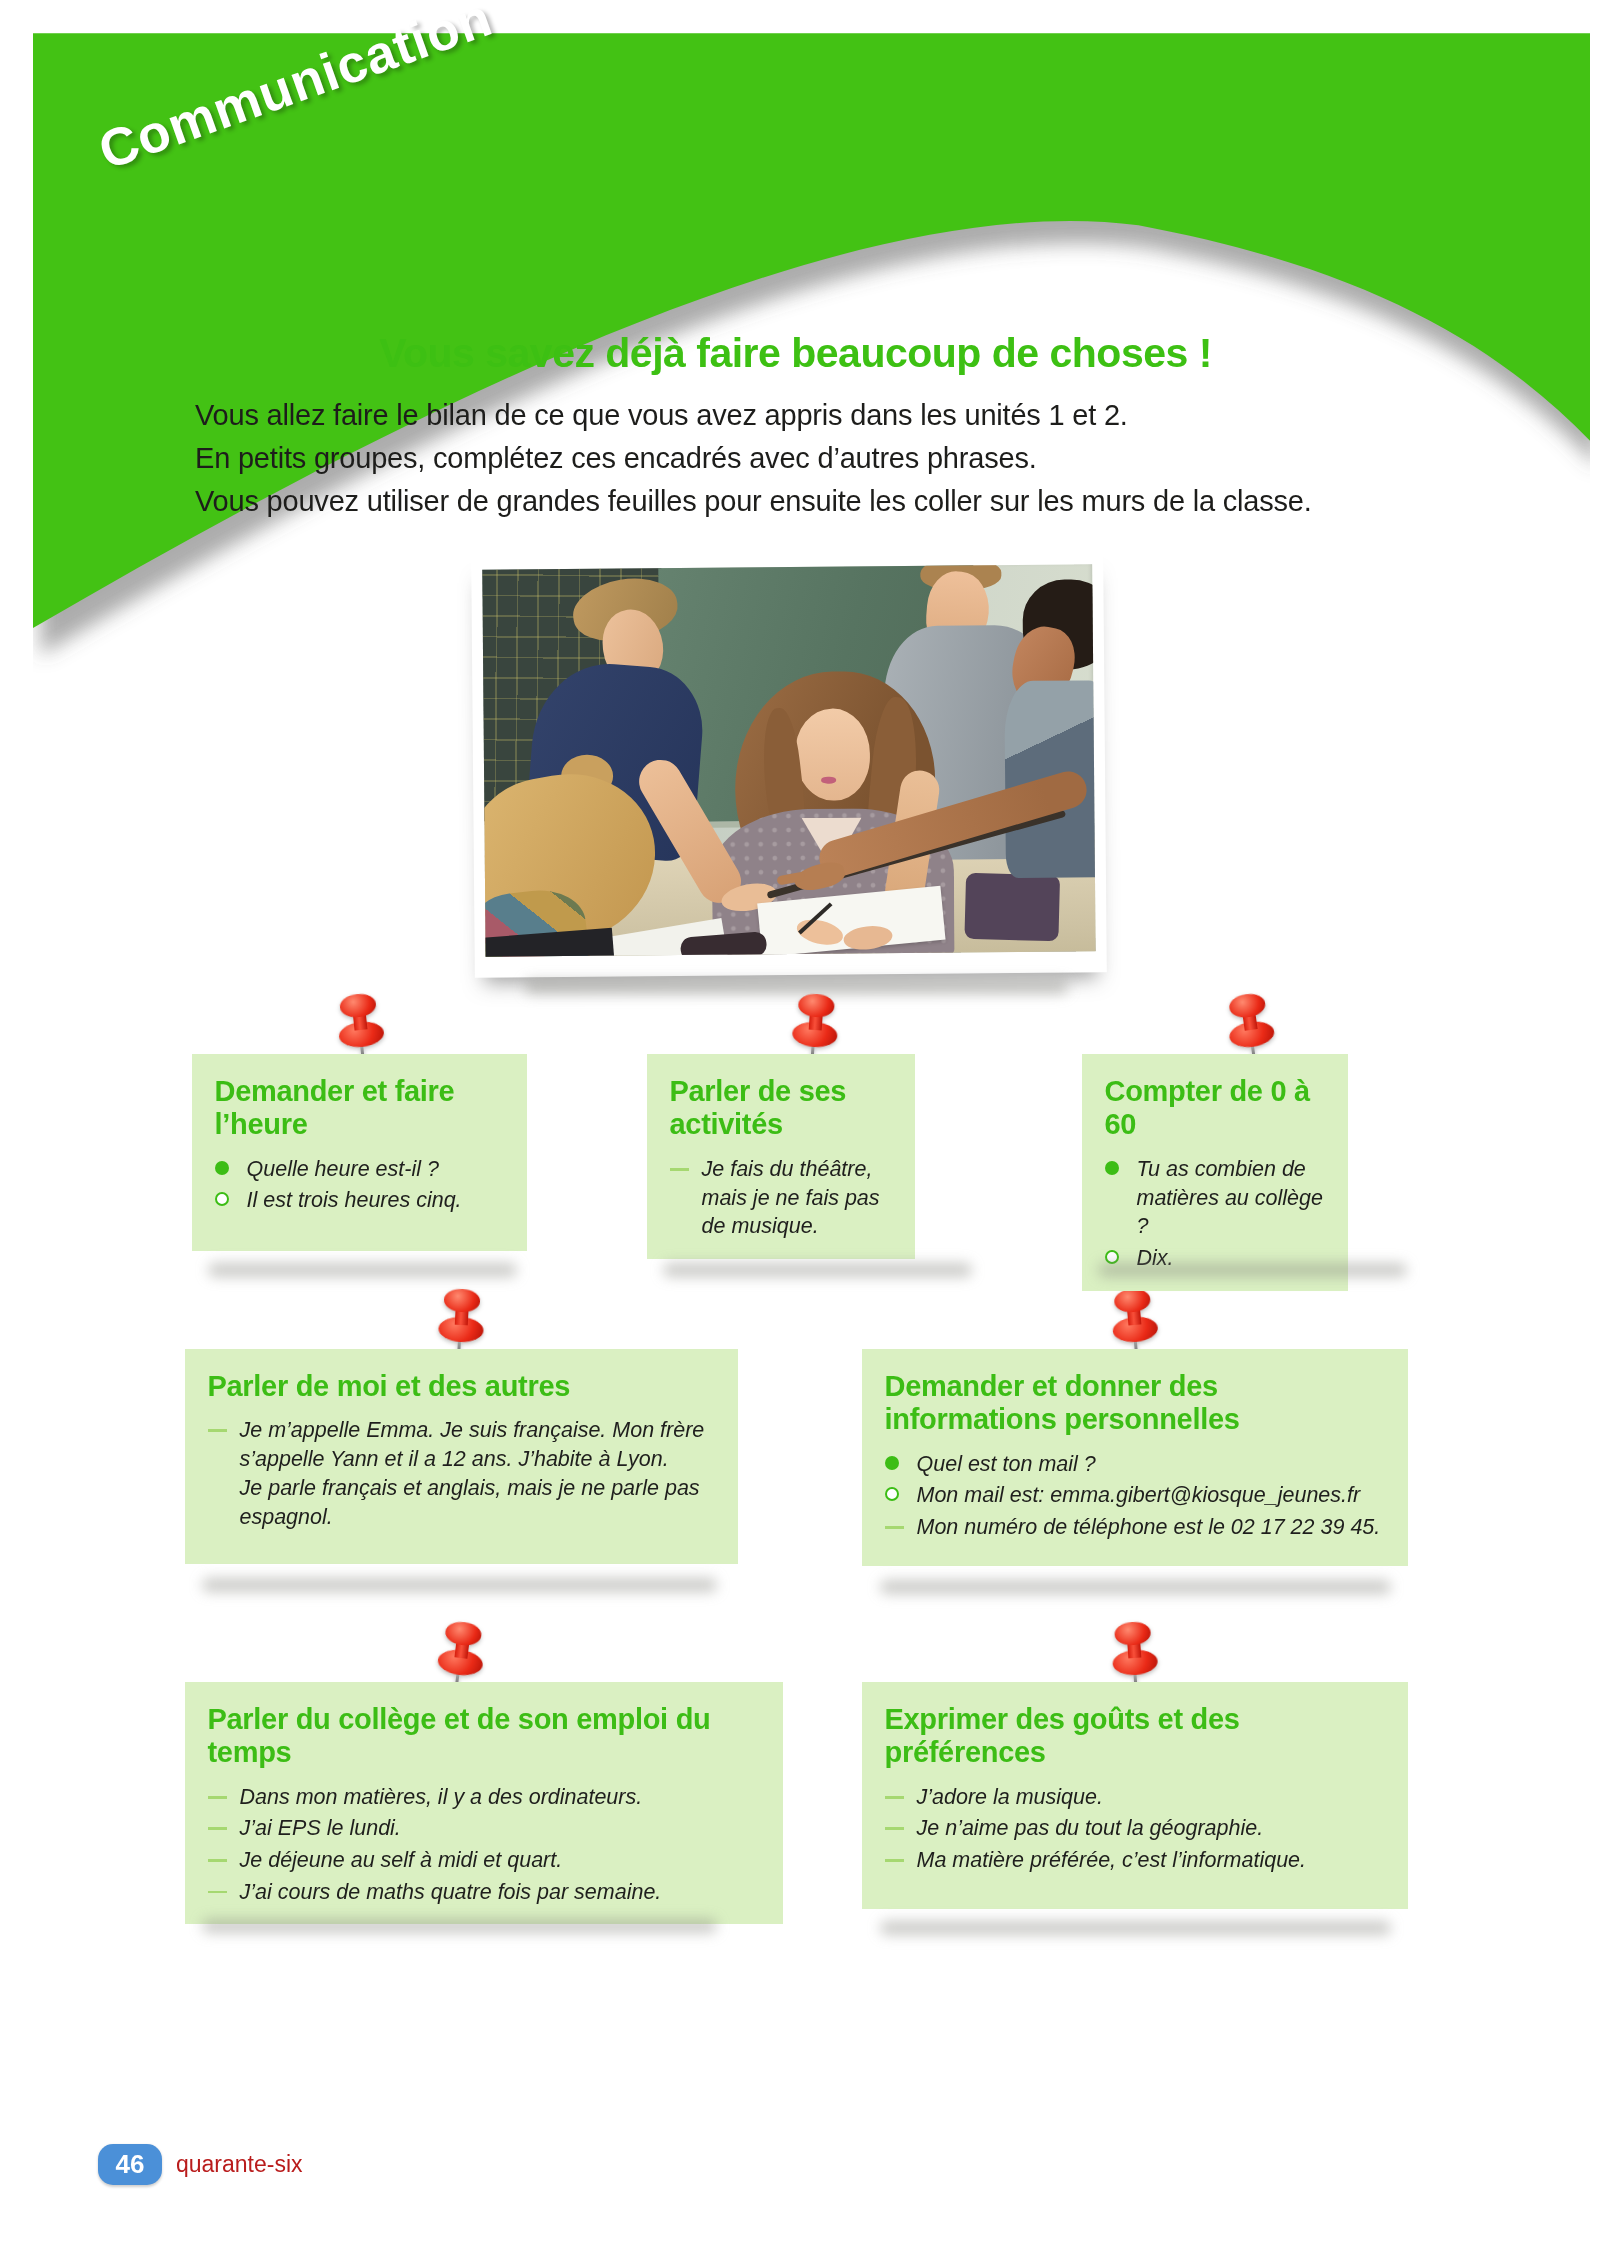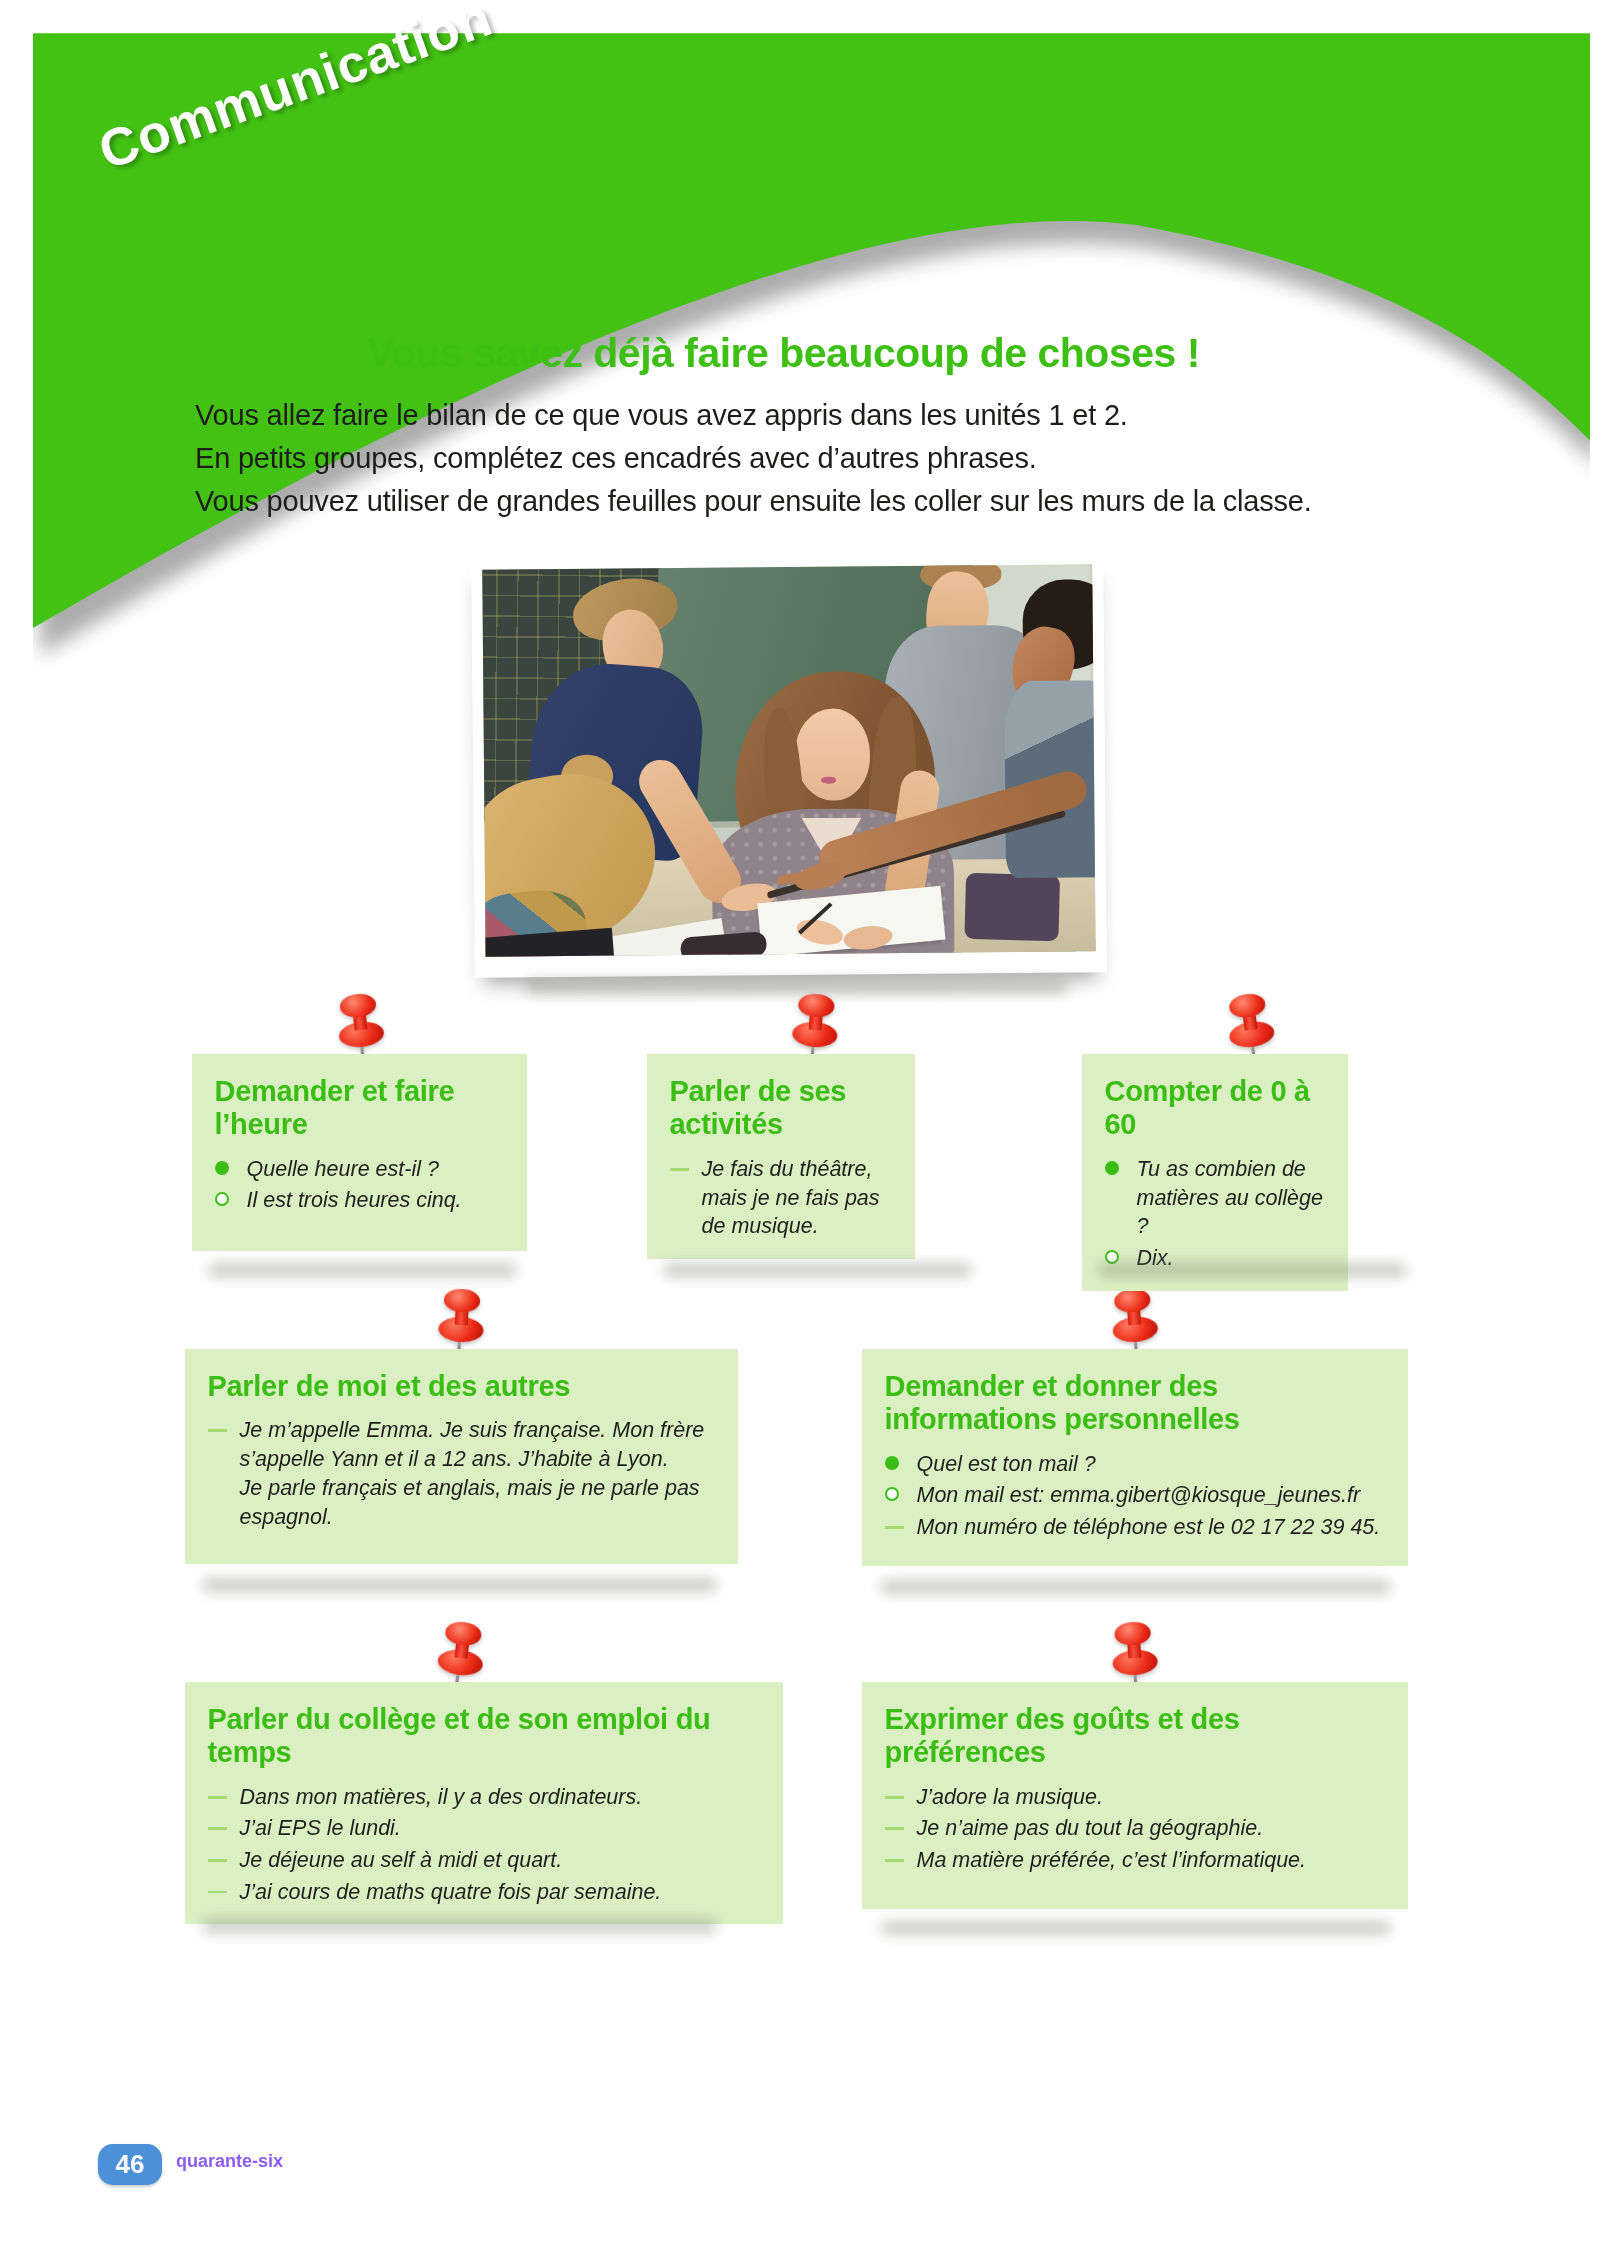--- a/index.html
+++ b/index.html
@@ -13,21 +13,21 @@
   #header-svg{position:absolute;left:33px;top:33px;}
   .comm-label{
     position:absolute;left:101px;top:122px;
     font-size:53px;font-weight:bold;color:#ffffff;
     transform:rotate(-19.5deg);transform-origin:0 50%;
     letter-spacing:0.9px;text-shadow:2.8px 3.7px 4.7px rgba(0,0,0,.28);
     white-space:nowrap;
   }
   .page-title{
     position:absolute;left:33px;top:330px;width:1501px;text-align:center;
-    font-size:41px;font-weight:bold;color:#3dc013;letter-spacing:-0.5px;
+    font-size:41px;font-weight:bold;color:#3dc013;letter-spacing:-0.5px;padding-left:12px;
   }
   .intro{
     position:absolute;left:195px;top:394px;
     font-size:29px;line-height:43px;color:#1d1d1b;letter-spacing:-0.2px;
     white-space:nowrap;
   }
 
   
   .photo{
     position:absolute;left:473px;top:556px;background:#ffffff;
@@ -75,21 +75,21 @@
     background:radial-gradient(circle at 38% 32%,#ff8a70,#e92916 60%,#ad0f04);}
 
   
   .page-badge{
     position:absolute;left:98px;top:2144px;width:64px;height:41px;border-radius:15px;
     background:#4b90d8;color:#ffffff;font-size:26px;font-weight:bold;
     display:flex;align-items:center;justify-content:center;
     box-shadow:0 1.9px 2.8px rgba(0,0,0,.2);
   }
   .page-word{
-    position:absolute;left:176px;top:2151px;font-size:18px;font-weight:bold;color:#8b5cf6;
+    position:absolute;left:176px;top:2151px;font-size:23px;font-weight:normal;color:#b91c1c;
   }
 </style>
 </head>
 <body>
 
 <svg id="header-svg" width="1557" height="703" viewBox="0 0 1662 750">
   <defs>
       <filter id="soft" x="-5%" y="-5%" width="110%" height="115%">
         <feGaussianBlur stdDeviation="10"></feGaussianBlur>
       </filter>

